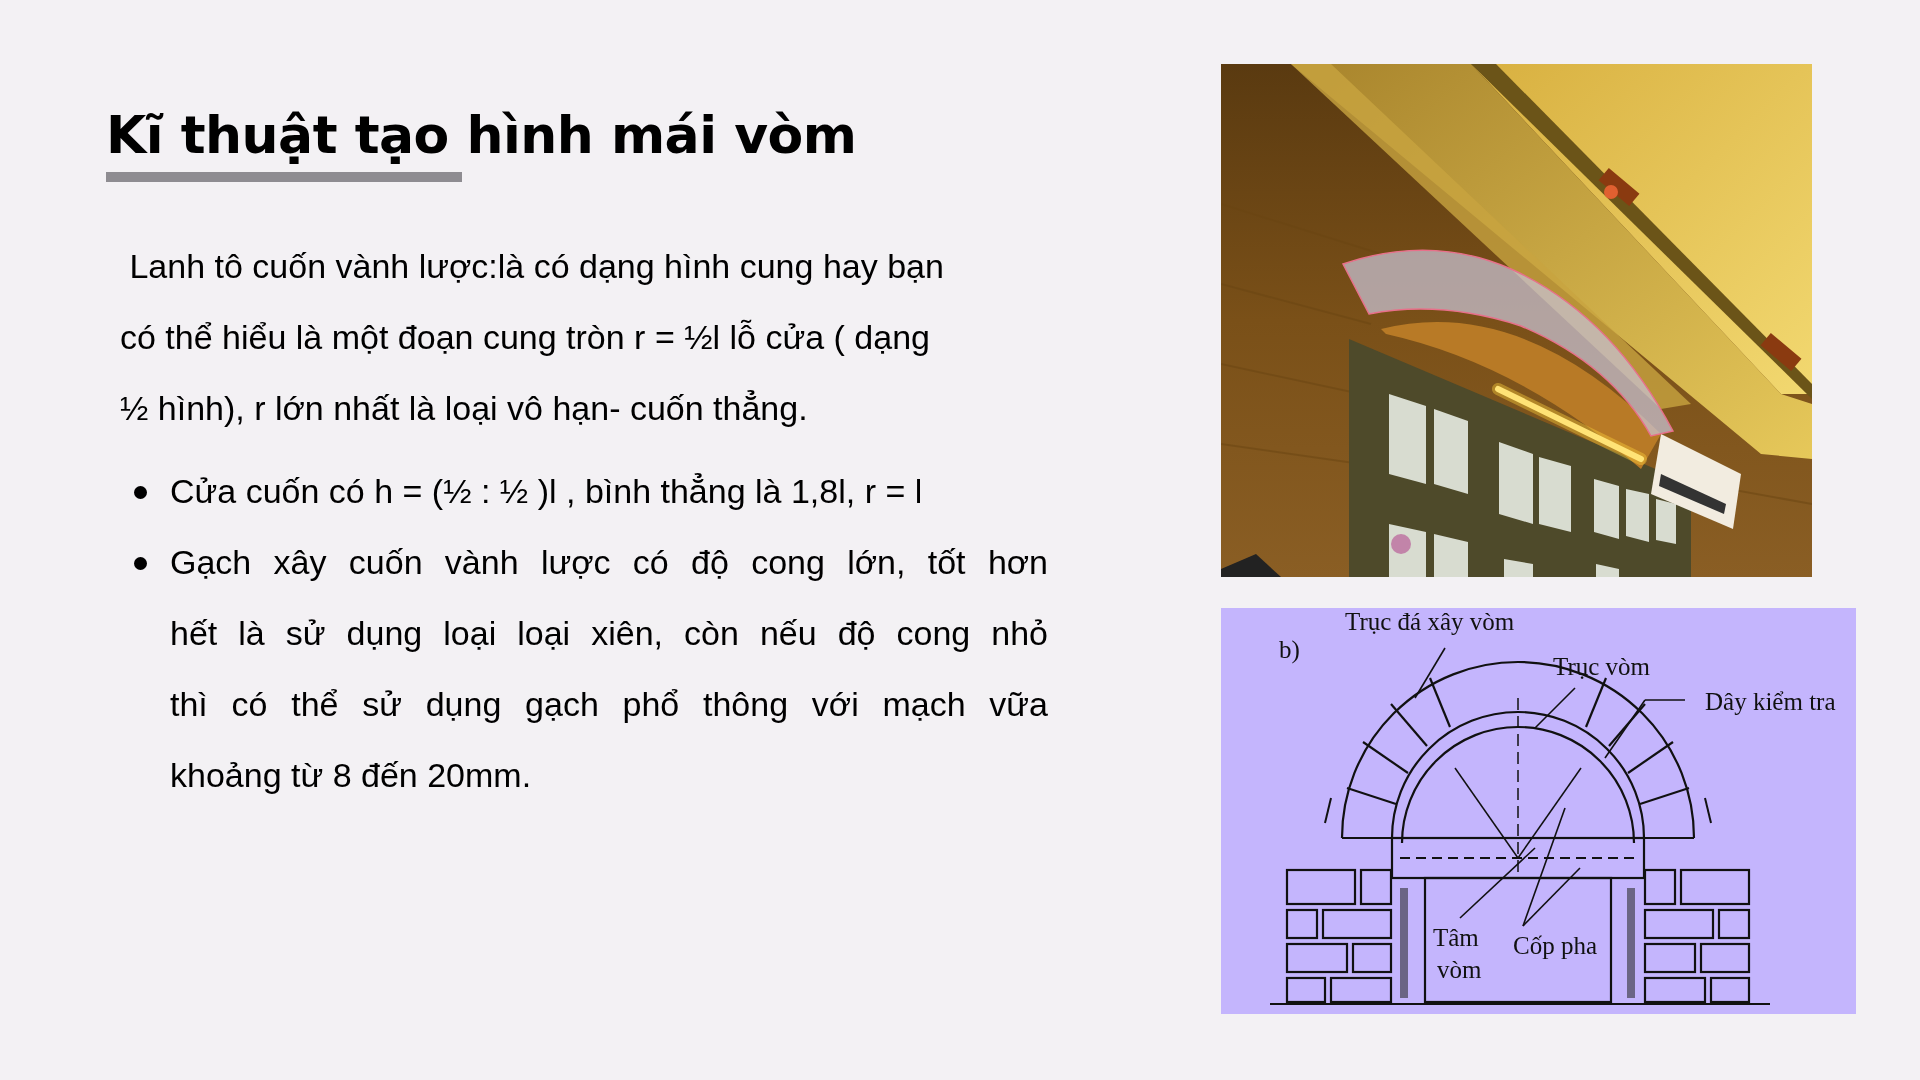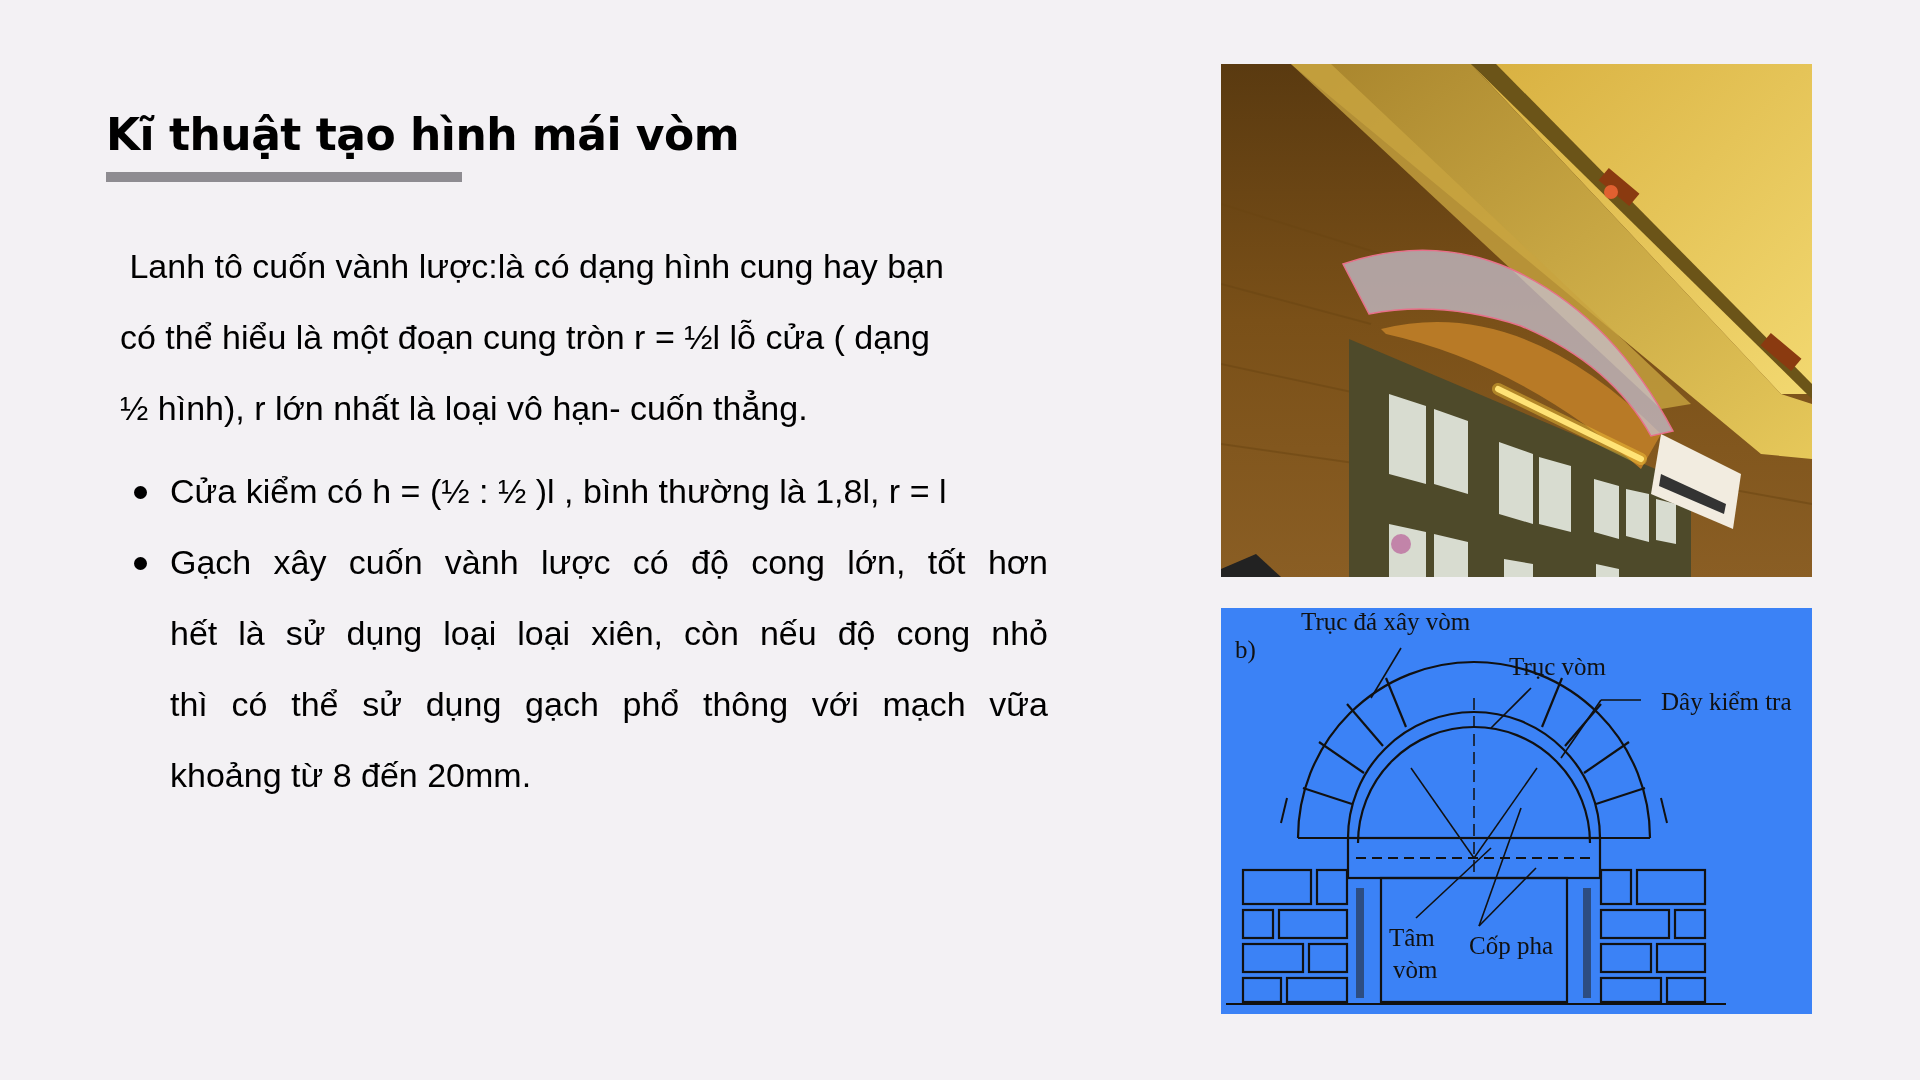--- a/index.html
+++ b/index.html
@@ -8,21 +8,21 @@
       background: #f3f1f4;
       position: relative;
       font-family: "DejaVu Sans", "Liberation Sans", sans-serif;
       color: #000;
     }
     .slide { position: absolute; inset: 0; }
     .title {
       position: absolute; left: 106px; top: 107px;
       margin: 0;
       font-family: "DejaVu Sans", sans-serif;
-      font-weight: bold; font-size: 44px; line-height: 56px;
+      font-weight: bold; font-size: 52px; line-height: 56px;
       letter-spacing: -0.5px; white-space: nowrap;
     }
     .title-underline {
       position: absolute; left: 106px; top: 172px;
       width: 356px; height: 10px; background: #8e8c91;
     }
     .body {
       position: absolute; left: 108px; top: 219px; width: 940px;
       font-family: "Liberation Sans", sans-serif;
       font-size: 34px; line-height: 71px;
@@ -36,42 +36,42 @@
       width: 13px; height: 13px; border-radius: 50%; background: #000;
     }
     ul.bullets li span.ln { display: block; white-space: nowrap; }
     .justify { text-align: justify; text-align-last: justify; }
     .photo {
       position: absolute; left: 1221px; top: 64px; width: 591px; height: 513px;
       overflow: hidden; background: #6b4413;
     }
     .diagram {
       position: absolute; left: 1221px; top: 608px; width: 591px; height: 406px;
-      background: #3b82f6; overflow: hidden;
+      background: #c4b5fd; overflow: hidden; padding-left: 44px;
     }
     .diagram svg text { font-family: "Liberation Serif", serif; fill: #111; }
   </style>
 </head>
 <body>
 
 <div class="slide">
 
   <h1 class="title">Kĩ thuật tạo hình mái vòm</h1>
   <div class="title-underline"></div>
 
   <div class="body">
     <p class="para">
       <span class="ln" style="white-space:pre"> Lanh tô cuốn vành lược:là có dạng hình cung hay bạn</span>
       <span class="ln">có thể hiểu là một đoạn cung tròn r = ½l lỗ cửa ( dạng</span>
       <span class="ln">½ hình), r lớn nhất là loại vô hạn- cuốn thẳng.</span>
     </p>
     <ul class="bullets">
       <li>
         <span class="dot"></span>
-        <span class="ln">Cửa kiểm có h = (½ : ½ )l , bình thường là 1,8l, r = l</span>
+        <span class="ln">Cửa cuốn có h = (½ : ½ )l , bình thẳng là 1,8l, r = l</span>
       </li>
       <li>
         <span class="dot"></span>
         <span class="ln justify">Gạch xây cuốn vành lược có độ cong lớn, tốt hơn</span>
         <span class="ln justify">hết là sử dụng loại loại xiên, còn nếu độ cong nhỏ</span>
         <span class="ln justify">thì có thể sử dụng gạch phổ thông với mạch vữa</span>
         <span class="ln">khoảng từ 8 đến 20mm.</span>
       </li>
     </ul>
   </div>

